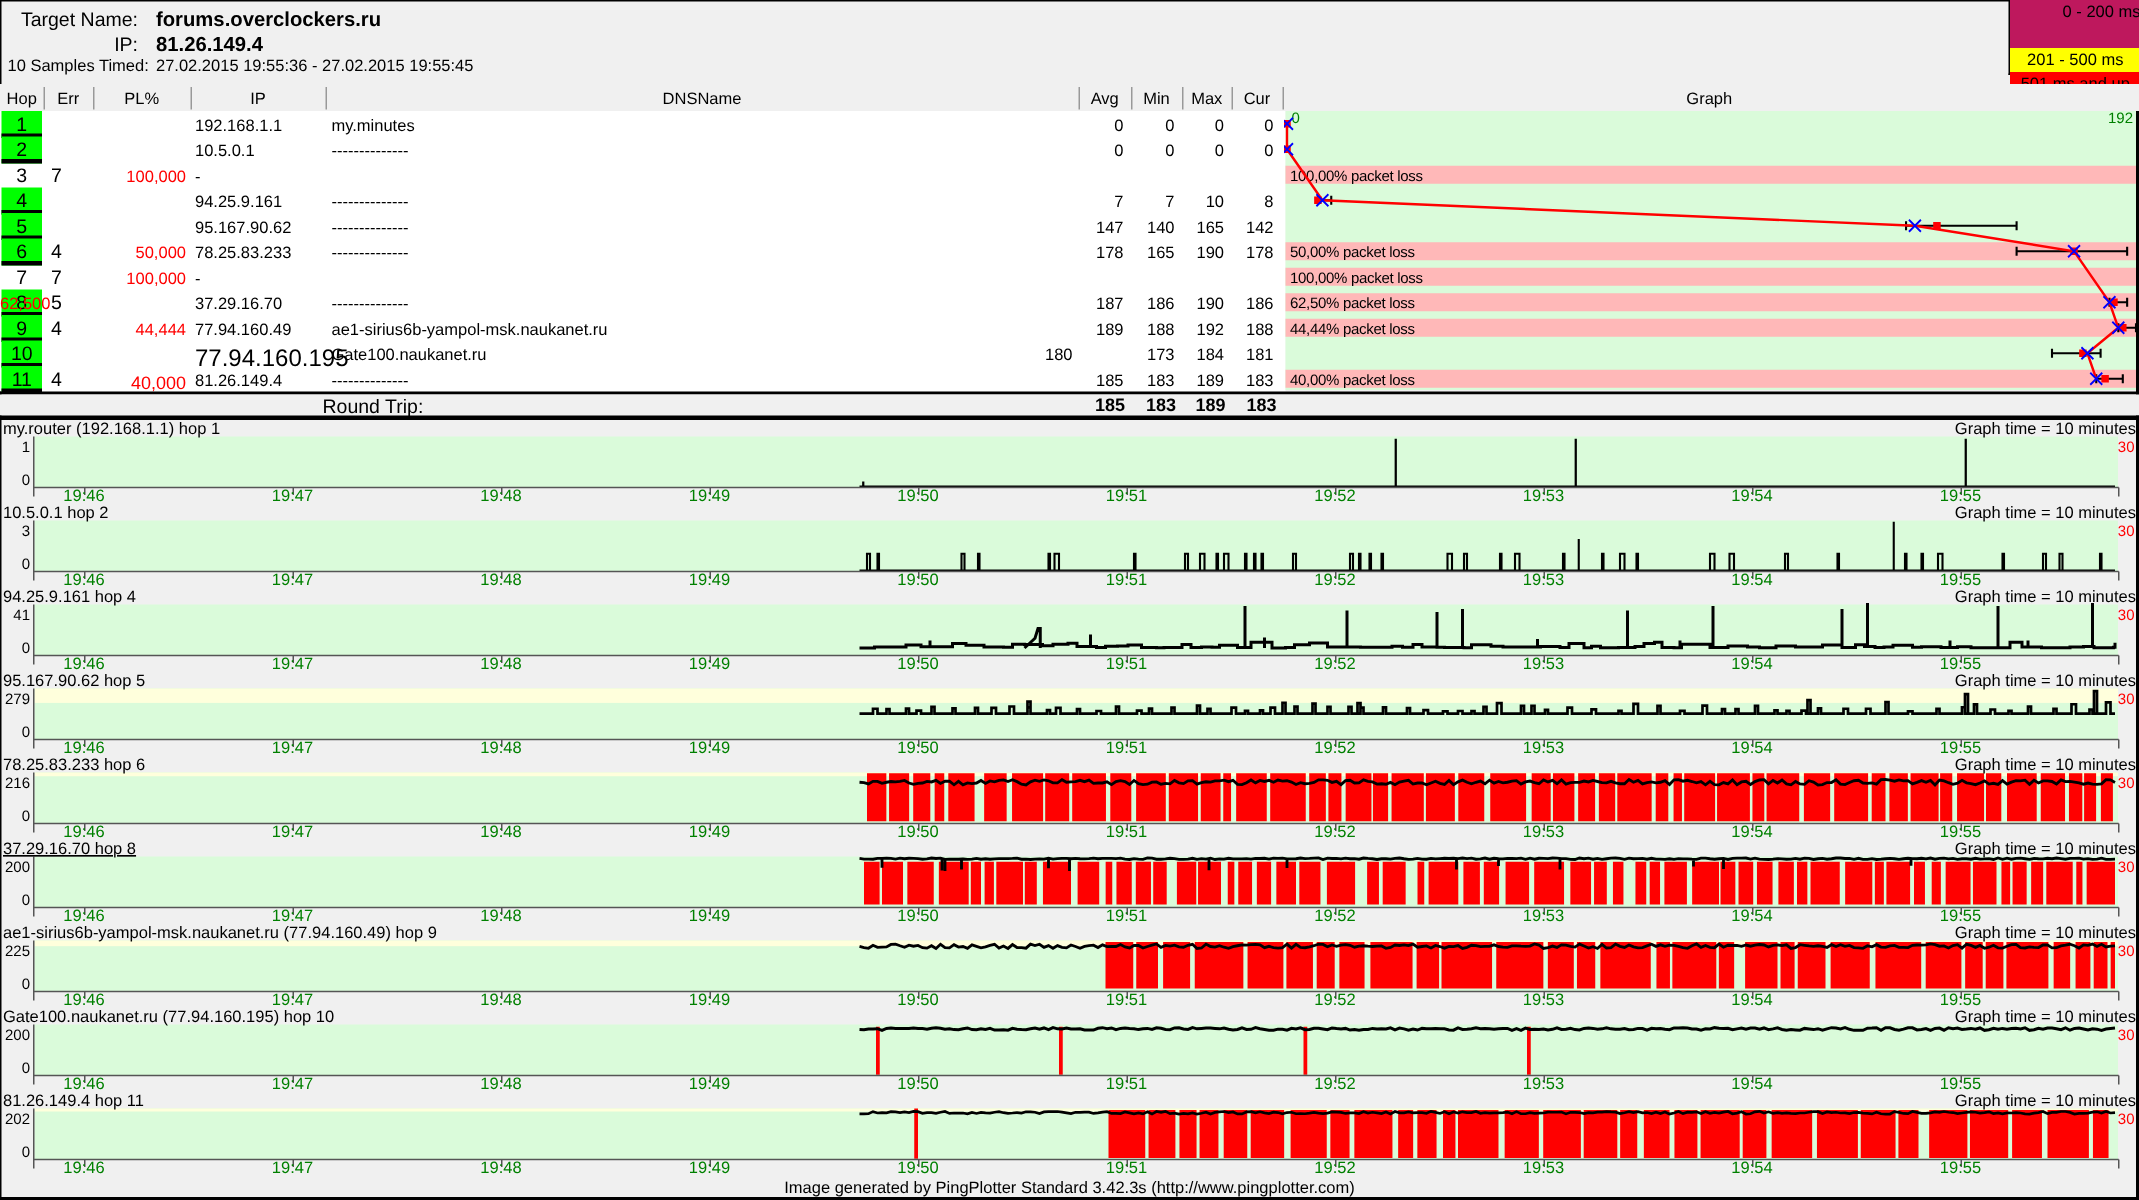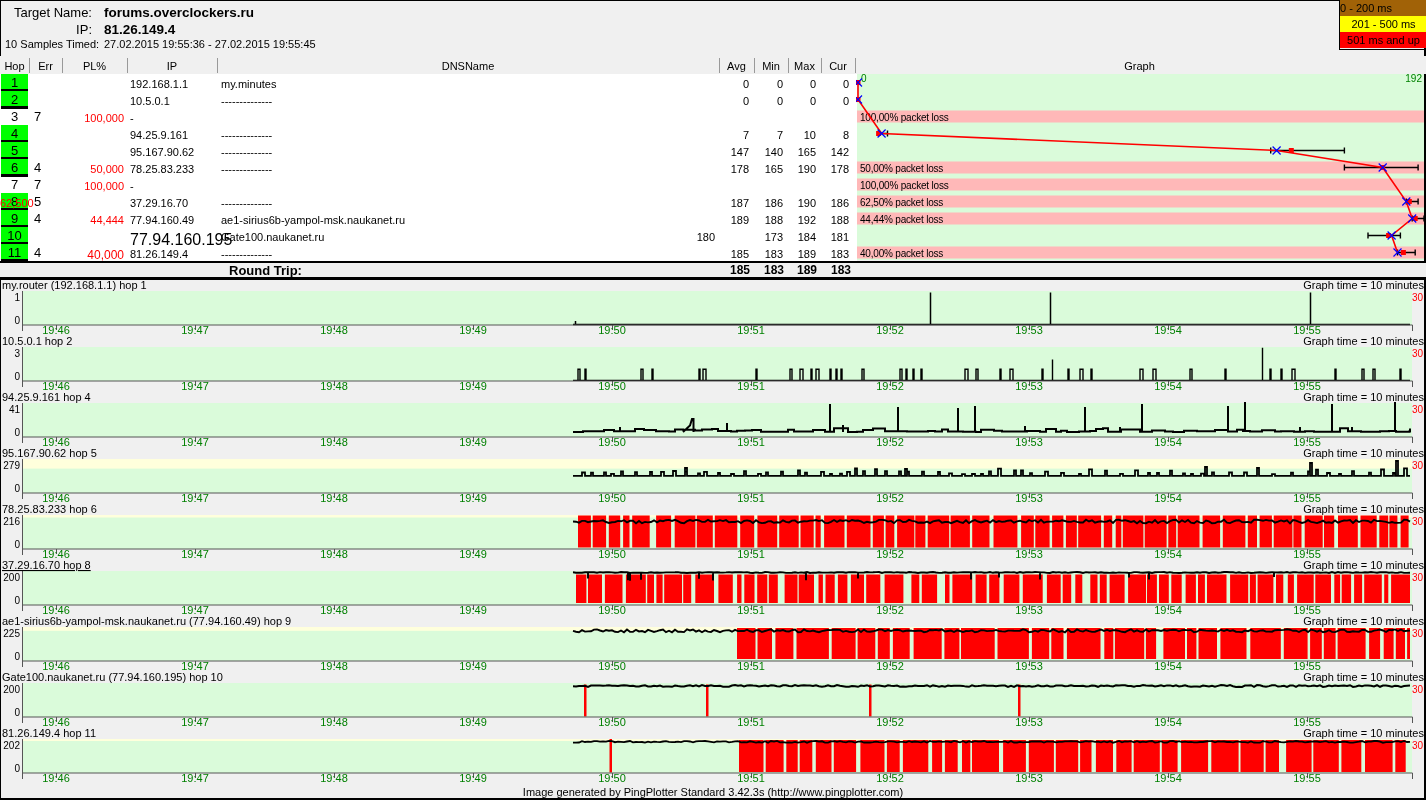--- a/index.html
+++ b/index.html
@@ -4,21 +4,21 @@
 <div class="abs" style="left:0;top:0;width:1px;height:800px;background:#000"></div>
 <div class="abs" style="left:1424px;top:0;width:2px;height:800px;background:#000"></div>
 <div class="abs" style="left:0;top:798px;width:1426px;height:2px;background:#000"></div>
 <div class="abs" style="left:0;top:5px;width:92px;text-align:right;font-size:13px">Target Name:</div>
 <div class="abs" style="left:104px;top:5px;font-size:13.5px;font-weight:bold">forums.overclockers.ru</div>
 <div class="abs" style="left:0;top:22px;width:92px;text-align:right;font-size:13px">IP:</div>
 <div class="abs" style="left:104px;top:22px;font-size:13.5px;font-weight:bold">81.26.149.4</div>
 <div class="abs" style="left:5px;top:38px;font-size:11px">10 Samples Timed:</div>
 <div class="abs" style="left:104px;top:38px;font-size:11px">27.02.2015 19:55:36 - 27.02.2015 19:55:45</div>
 <div class="abs" style="left:1339px;top:0;width:87px;height:49px;border-left:1px solid #000;border-bottom:1px solid #000">
-    <div style="height:16px;background:#a16207;font-size:11px;text-align:left;line-height:16px">0 - 200 ms</div>
+    <div style="height:32px;background:#be185d;font-size:11px;text-align:right;line-height:16px">0 - 200 ms</div>
     <div style="height:16px;background:#ffff00;font-size:11px;text-align:center;line-height:16px">201 - 500 ms</div>
     <div style="height:16px;background:#ff0000;font-size:11px;text-align:center;line-height:16px">501 ms and up</div>
   </div>
 <div class="abs" style="left:0;top:55.5px;width:1426px;height:2.5px;background:#000"></div>
 <div class="abs" style="left:0;top:56px;width:1426px;height:18px;background:#f0f0f0"></div>
 <div class="abs" style="left:0px;top:60px;width:29px;text-align:center;font-size:11px">Hop</div>
 <div class="abs" style="left:29px;top:60px;width:33px;text-align:center;font-size:11px">Err</div>
 <div class="abs" style="left:62px;top:60px;width:65px;text-align:center;font-size:11px">PL%</div>
 <div class="abs" style="left:127px;top:60px;width:90px;text-align:center;font-size:11px">IP</div>
 <div class="abs" style="left:217px;top:60px;width:502px;text-align:center;font-size:11px">DNSName</div>
@@ -140,21 +140,21 @@
     <rect x="432.8" y="74.0" width="5" height="5" fill="#ff0000"></rect>
     <rect x="524.2" y="91.0" width="5" height="5" fill="#ff0000"></rect>
     <rect x="550.8" y="125.0" width="5" height="5" fill="#ff0000"></rect>
     <rect x="556.7" y="142.0" width="5" height="5" fill="#ff0000"></rect>
     <rect x="530.1" y="159.0" width="5" height="5" fill="#ff0000"></rect>
     <rect x="544.9" y="176.0" width="5" height="5" fill="#ff0000"></rect>
     <path d="M-2.0 4.5 L6.0 12.5 M6.0 4.5 L-2.0 12.5 M-2.0 21.5 L6.0 29.5 M6.0 21.5 L-2.0 29.5 M21.6 55.5 L29.6 63.5 M29.6 55.5 L21.6 63.5 M416.6 72.5 L424.6 80.5 M424.6 72.5 L416.6 80.5 M522.7 89.5 L530.7 97.5 M530.7 89.5 L522.7 97.5 M546.3 123.5 L554.3 131.5 M554.3 123.5 L546.3 131.5 M552.2 140.5 L560.2 148.5 M560.2 140.5 L552.2 148.5 M531.6 157.5 L539.6 165.5 M539.6 157.5 L531.6 165.5 M537.5 174.5 L545.5 182.5 M545.5 174.5 L537.5 182.5" stroke="#0000ff" stroke-width="1.2" fill="none"></path>
   </svg>
 <div class="abs" style="left:0;top:261px;width:1426px;height:2px;background:#000"></div>
 <div class="abs" style="left:0;top:263px;width:1426px;height:14px;background:#f0f0f0"></div>
-<div class="abs" style="left:229px;top:263px;font-size:13px;font-weight:bold">Round Trip:</div>
+<div class="abs" style="left:215px;top:263px;font-size:13px;font-weight:normal">Round Trip:</div>
 <div class="abs" style="left:690px;top:263px;width:60px;text-align:right;font-size:12px;font-weight:bold">185</div>
 <div class="abs" style="left:724px;top:263px;width:60px;text-align:right;font-size:12px;font-weight:bold">183</div>
 <div class="abs" style="left:757px;top:263px;width:60px;text-align:right;font-size:12px;font-weight:bold">189</div>
 <div class="abs" style="left:791px;top:263px;width:60px;text-align:right;font-size:12px;font-weight:bold">183</div>
 <div class="abs" style="left:0;top:277px;width:1426px;height:3px;background:#000"></div>
 <svg width="1426" height="56" style="position:absolute;left:0;top:278px;overflow:visible">
     <rect x="23" y="13" width="1389" height="34" fill="#dafbda"></rect>
     <path d="M573 46.4 H1410 M930.5 46.4 V14.5 M1050.5 46.4 V14.5 M1310.5 46.4 V14.5 M575.5 46.4 V43" stroke="#000" stroke-width="1.5" fill="none"></path>
     <path d="M22.5 13 V53 M22.5 47 H1412.5 M1412.5 47 V53 M56.5 47 V52 M195.5 47 V52 M334.5 47 V52 M473.5 47 V52 M612.5 47 V52 M751.5 47 V52 M890.5 47 V52 M1029.5 47 V52 M1168.5 47 V52 M1307.5 47 V52" stroke="#555" stroke-width="1" fill="none"></path>
     <text x="2" y="11" font-size="11" fill="#000">my.router (192.168.1.1) hop 1</text>

